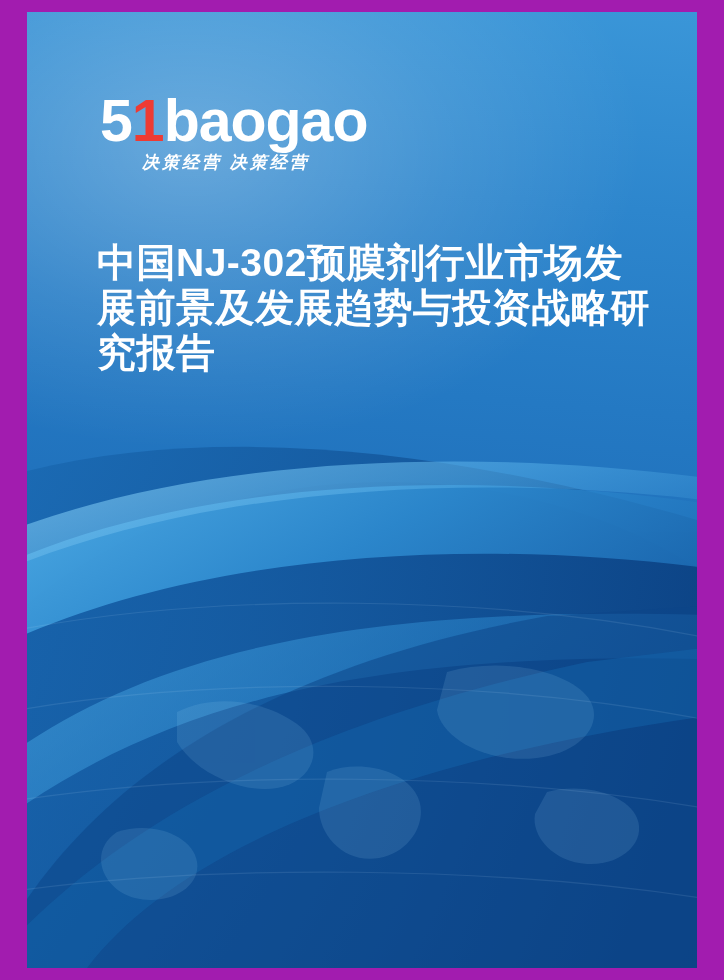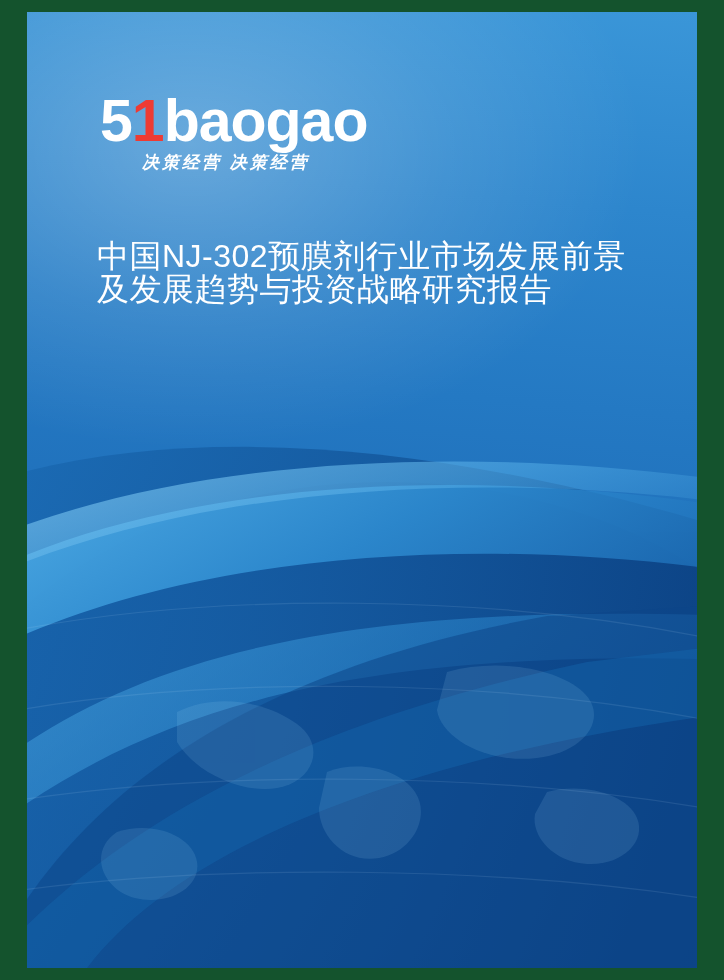--- a/index.html
+++ b/index.html
@@ -8,21 +8,21 @@
     background: #ffffff;
   }
   body {
     font-family: "Liberation Sans", sans-serif;
   }
   .page {
     position: relative;
     width: 724px;
     height: 980px;
     overflow: hidden;
-    background: #14532d;
+    background: #a21caf;
   }
   
   .cover {
     position: absolute;
     left: 27px;
     top: 12px;
     width: 670px;
     height: 956px;
     overflow: hidden;
     background: linear-gradient(160deg, #2f8fd4 0%, #2277bf 28%, #1a6ab0 55%, #12529a 100%);
@@ -97,24 +97,24 @@
     font-style: italic;
     font-weight: 700;
     white-space: nowrap;
   }
   
   .title {
     position: absolute;
     left: 70px;
     top: 228px;
     width: 560px;
-    font-size: 32px;
-    line-height: 33px;
+    font-size: 39px;
+    line-height: 45px;
     color: #ffffff;
-    font-weight: 400;
+    font-weight: 700;
     letter-spacing: 0.5px;
   }
 </style>
 </head>
 <body>
 
 <div class="page">
   <div class="cover">
 
     <div class="sky"></div>

